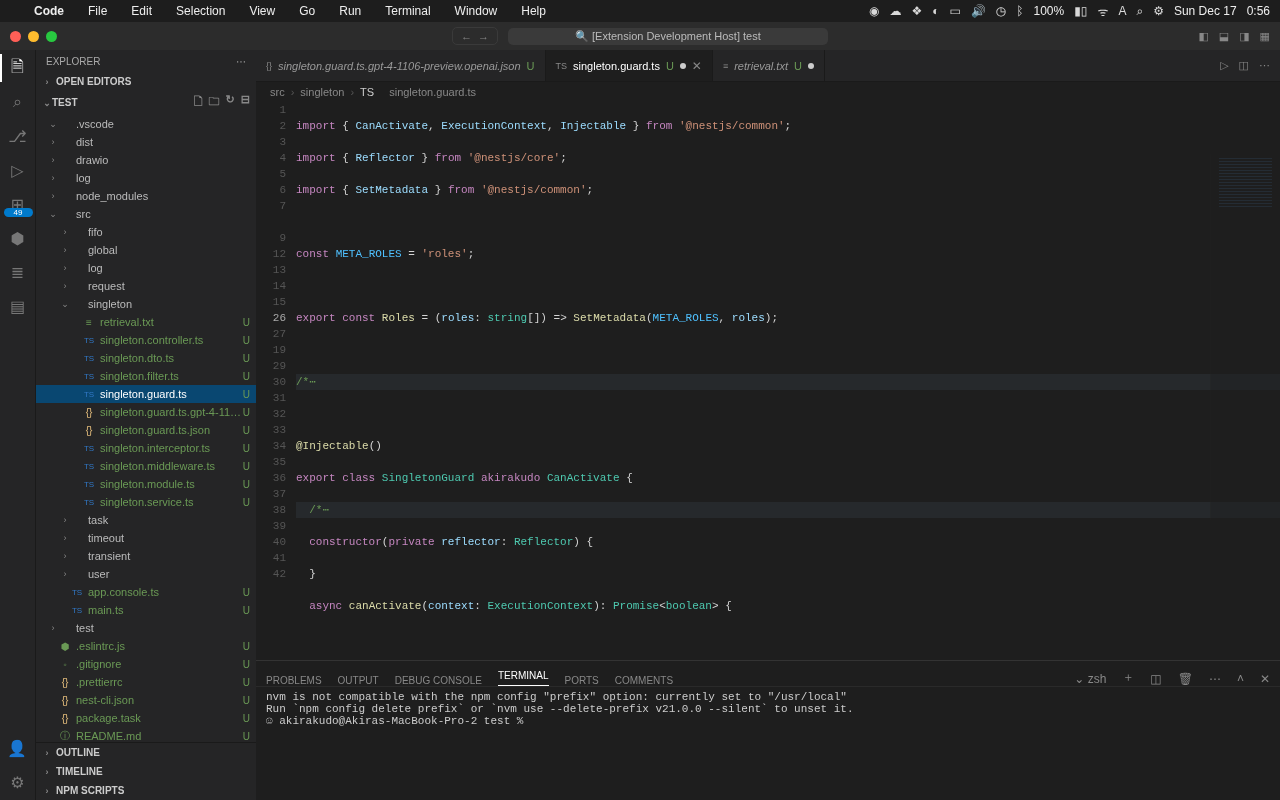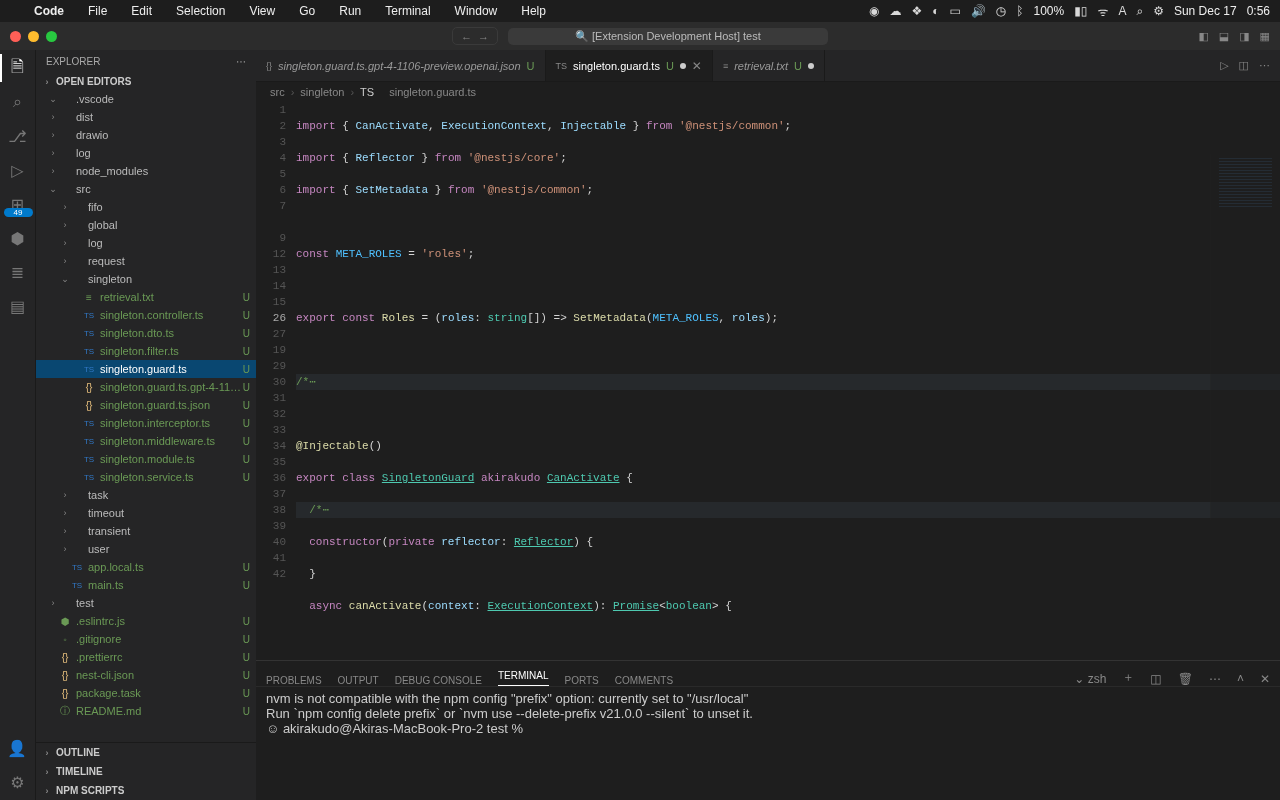--- a/index.html
+++ b/index.html
@@ -63,30 +63,30 @@
 .gutter { width: 40px; text-align: right; color: #555; padding-right: 10px; user-select: none; }
 .gutter .ln { height: 16px; }
 .gutter .cur { color: #aaa; }
 .code { flex: 1; white-space: pre; color: #ccc; }
 .code .line { height: 16px; }
 .hl-line { background: #26292c; }
 .minimap { position: absolute; right: 0; top: 52px; width: 70px; bottom: 140px; background: linear-gradient(#1e1e1e, #1e1e1e); opacity: 0.4; border-left: 1px solid #222; }
 .minimap::before { content: ""; position: absolute; top: 4px; left: 8px; right: 8px; height: 50px; background: repeating-linear-gradient(#3a5a7a 0 1px, transparent 1px 3px); opacity: 0.6; }
 
 
-.kw { color: #c586c0; } .str { color: #ce9178; } .fn { color: #dcdcaa; } .cls { color: #4ec9b0; text-decoration: underline; }
+.kw { color: #c586c0; } .str { color: #ce9178; } .fn { color: #dcdcaa; } .cls { color: #4ec9b0; }
 .var { color: #9cdcfe; } .cmt { color: #6a9955; } .pun { color: #d4d4d4; }
 .const { color: #4fc1ff; } .type { color: #4ec9b0; }
 
 .panel { height: 140px; border-top: 1px solid #333; display: flex; flex-direction: column; background: #1e1e1e; }
 .panel-tabs { display: flex; height: 26px; align-items: flex-end; padding: 0 10px; gap: 16px; font-size: 10px; color: #888; border-bottom: 1px solid #2a2a2a; }
 .panel-tabs .pt.active { color: #fff; border-bottom: 1px solid #fff; padding-bottom: 4px; }
 .panel-tabs .spacer { flex: 1; }
 .panel-tabs .ptool { font-size: 12px; }
-.terminal { flex: 1; font-family: Liberation Sans, sans-serif; font-size: 13px; padding: 4px 10px; color: #ccc; white-space: pre-wrap; overflow: hidden; }
+.terminal { flex: 1; font-family: Liberation Mono, monospace; font-size: 11px; padding: 4px 10px; color: #ccc; white-space: pre-wrap; overflow: hidden; }
 
 .hdr-actions { display: flex; gap: 6px; color: #888; font-size: 11px; }
 </style>
 </head>
 <body>
 
 <div class="menubar">
   <div class="menubar-left">
     <span class="apple-logo"></span>
     <span style="font-weight:600;">Code</span>
@@ -160,20 +160,29 @@
 
   <div class="sidebar">
     <div class="sb-title">
         <span>EXPLORER</span>
         <span>⋯</span>
       </div>
     <div class="sb-section">
         <span class="tw">›</span>
         <span>OPEN EDITORS</span>
       </div>
+    <div class="sb-section hdr">
+      <span><span class="tw">⌄</span><span>TEST</span></span>
+      <span class="hdr-actions">
+        <span>🗋</span>
+        <span>🗀</span>
+        <span>↻</span>
+        <span>⊟</span>
+      </span>
+    </div>
     <div class="sb-tree" id="tree">
         <div class="tree-row i1">
           <span class="tw">⌄</span>
           <span class="ficon"></span>
           <span class="fname">.vscode</span>
         </div>
         <div class="tree-row i1">
           <span class="tw">›</span>
           <span class="ficon"></span>
           <span class="fname">dist</span>
@@ -305,21 +314,21 @@
           <span class="fname">transient</span>
         </div>
         <div class="tree-row i2">
           <span class="tw">›</span>
           <span class="ficon"></span>
           <span class="fname">user</span>
         </div>
         <div class="tree-row i2 git-u">
           <span class="tw"></span>
           <span class="ficon" style="color: rgb(49, 120, 198); font-size: 8px;">TS</span>
-          <span class="fname">app.local.ts</span>
+          <span class="fname">app.console.ts</span>
           <span class="badge-u">U</span>
         </div>
         <div class="tree-row i2 git-u">
           <span class="tw"></span>
           <span class="ficon" style="color: rgb(49, 120, 198); font-size: 8px;">TS</span>
           <span class="fname">main.ts</span>
           <span class="badge-u">U</span>
         </div>
         <div class="tree-row i1">
           <span class="tw">›</span>

